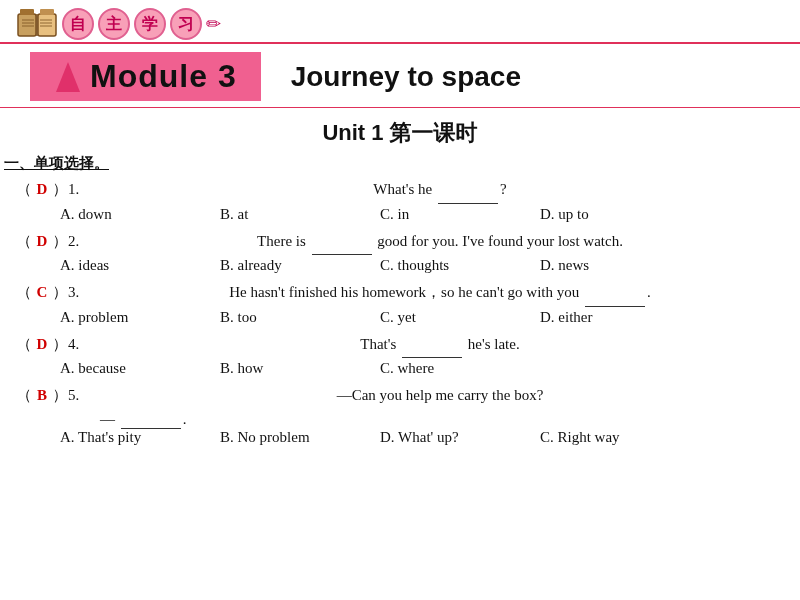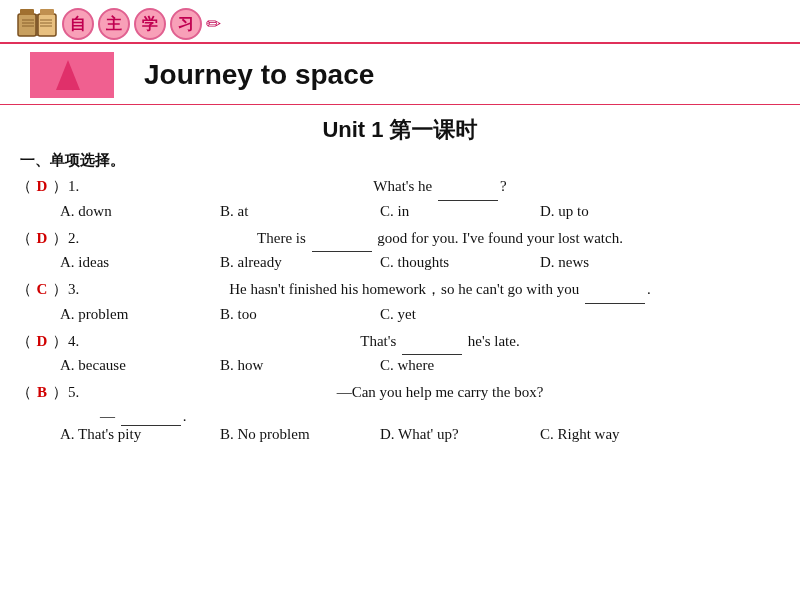--- a/index.html
+++ b/index.html
@@ -95,22 +95,23 @@
       font-size: 22px;
       font-weight: bold;
       margin: 10px 0 6px 0;
       font-family: Arial, "SimSun", serif;
     }
 
     
     .section-label {
       font-size: 15px;
       font-weight: bold;
-      padding: 0 20px;
+      padding: 0 4px;
       margin-bottom: 4px;
+      text-decoration: underline;
     }
 
     
     .questions {
       padding: 0 16px;
     }
 
     .q-row {
       display: flex;
       align-items: baseline;
@@ -214,20 +215,21 @@
 </div>
 
 <div class="pink-line"></div>
 
 <div class="module-row">
   <div class="module-pink-bg">
 
     <svg width="28" height="34" viewBox="0 0 28 34" style="margin-right:8px;">
       <polygon points="14,2 2,32 26,32" fill="#e0306a"></polygon>
     </svg>
+    <span class="module-title">Module 3</span>
   </div>
   <span class="journey-title">Journey to space</span>
 </div>
 
 <div class="small-line"></div>
 
 <div class="unit-title">Unit 1   第一课时</div>
 
 <div class="section-label">一、单项选择。</div>
 
@@ -265,20 +267,21 @@
     <span class="q-paren">（</span>
     <span class="q-answer">C</span>
     <span class="q-paren">）</span>
     <span class="q-num">3.</span>
     <span class="q-text">He hasn't finished his homework，so he can't go with you <span class="blank">&nbsp;&nbsp;&nbsp;&nbsp;&nbsp;&nbsp;&nbsp;</span>.</span>
   </div>
   <div class="opt-row">
     <span class="opt">A. problem</span>
     <span class="opt">B. too</span>
     <span class="opt">C. yet</span>
+    <span class="opt">D. either</span>
   </div>
 
   <div class="q-row">
     <span class="q-paren">（</span>
     <span class="q-answer">D</span>
     <span class="q-paren">）</span>
     <span class="q-num">4.</span>
     <span class="q-text">That's <span class="blank">&nbsp;&nbsp;&nbsp;&nbsp;&nbsp;&nbsp;&nbsp;</span> he's late.</span>
   </div>
   <div class="opt-row">

